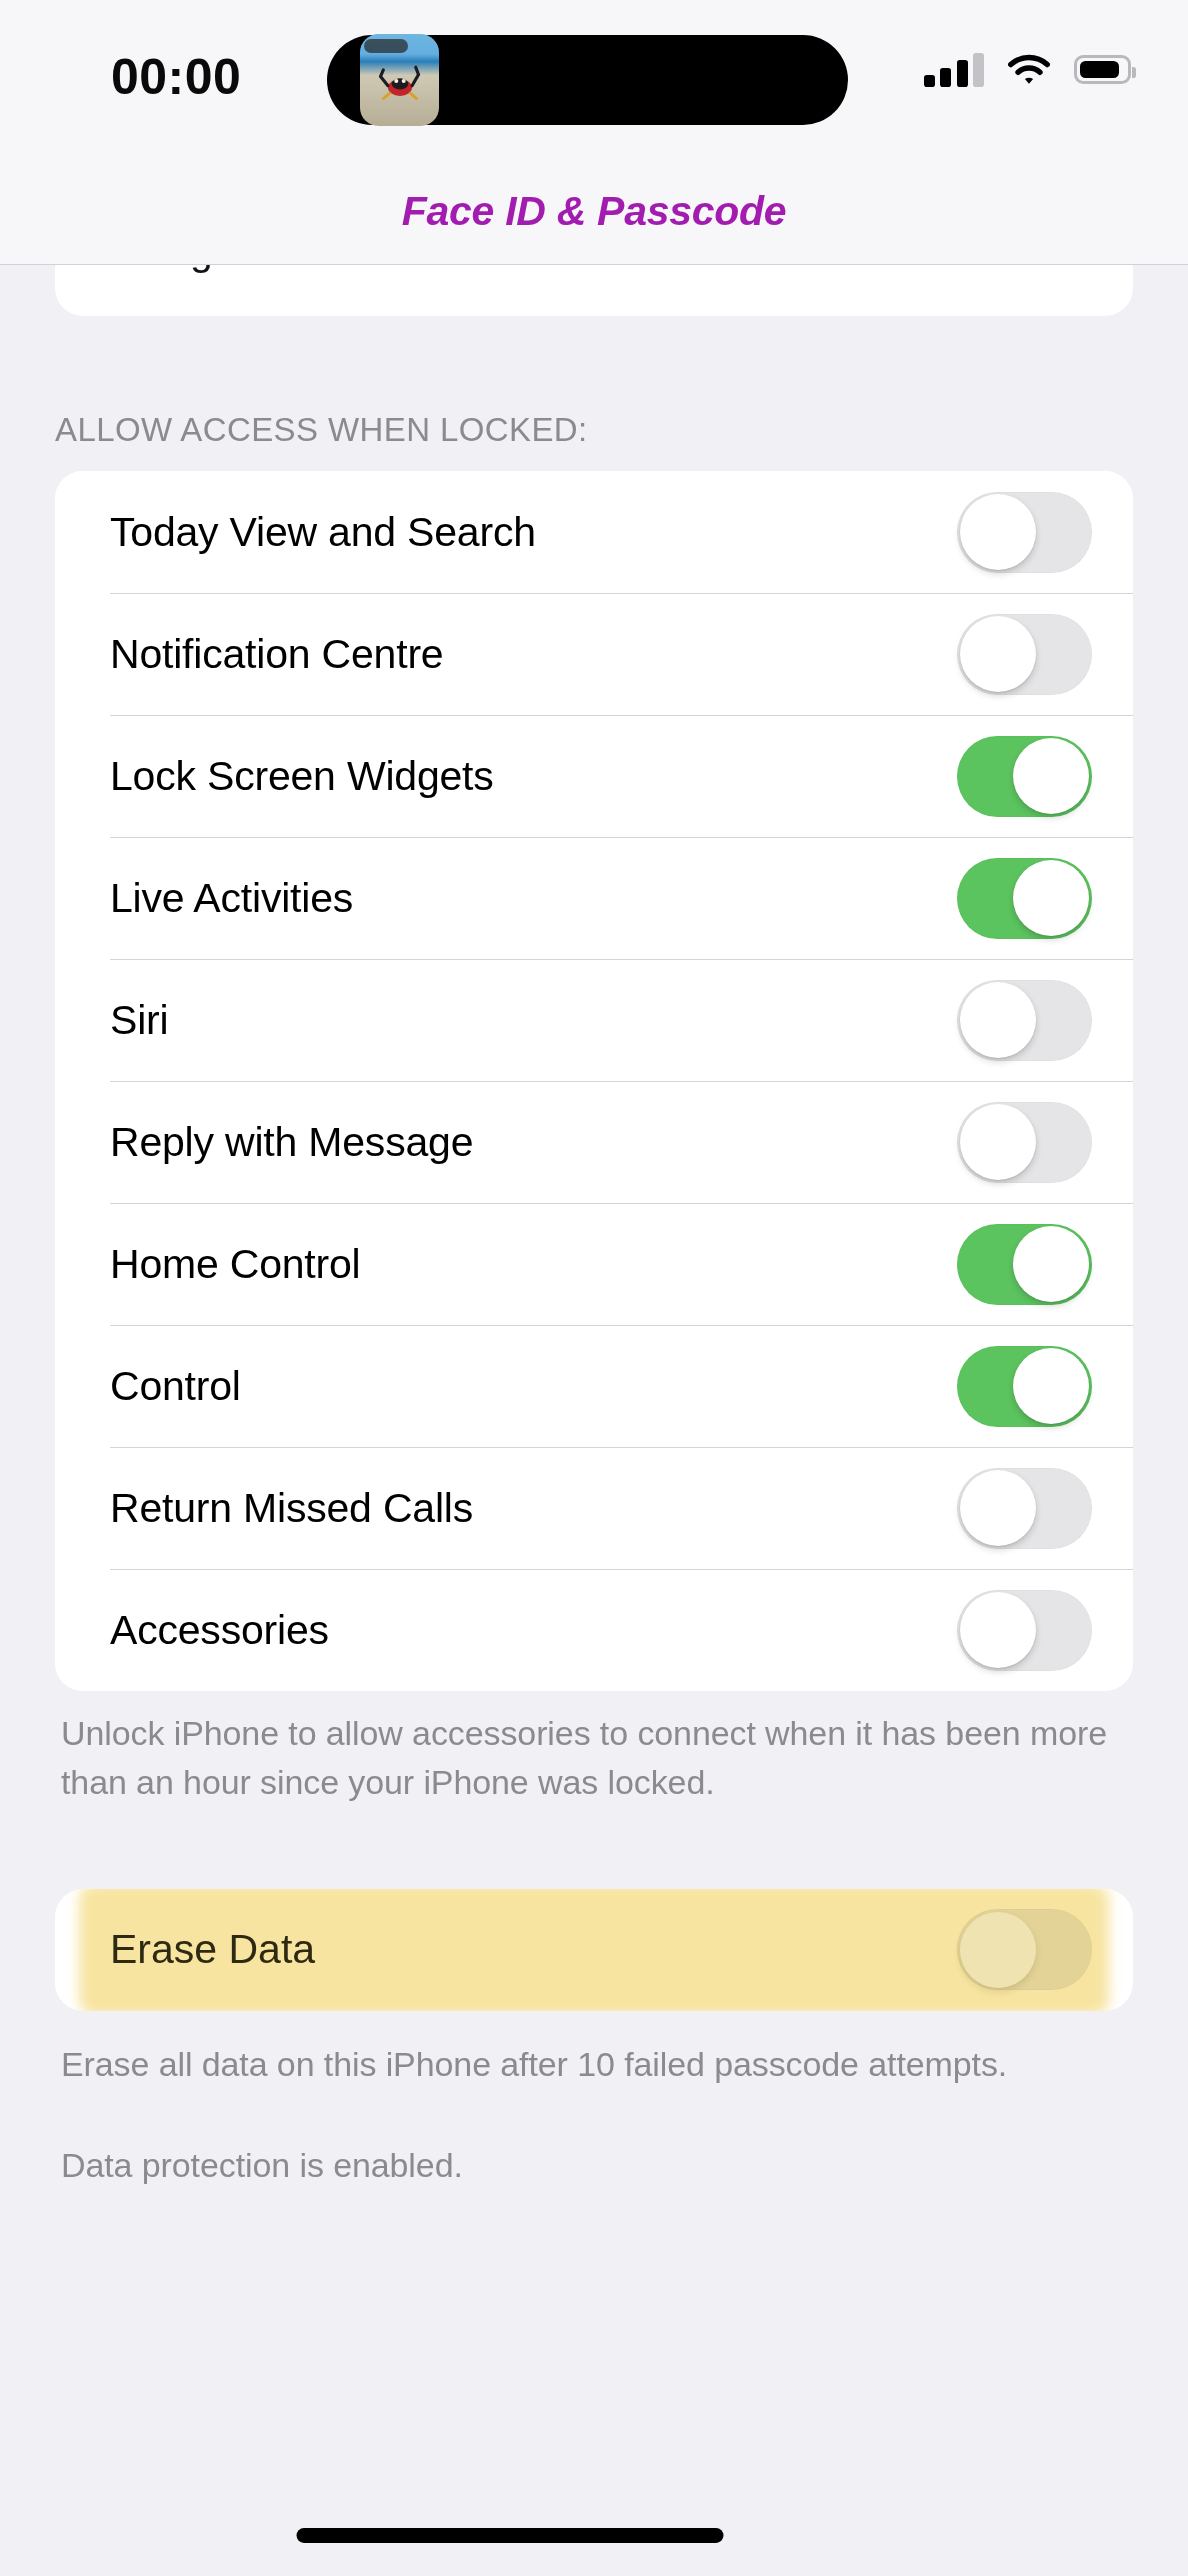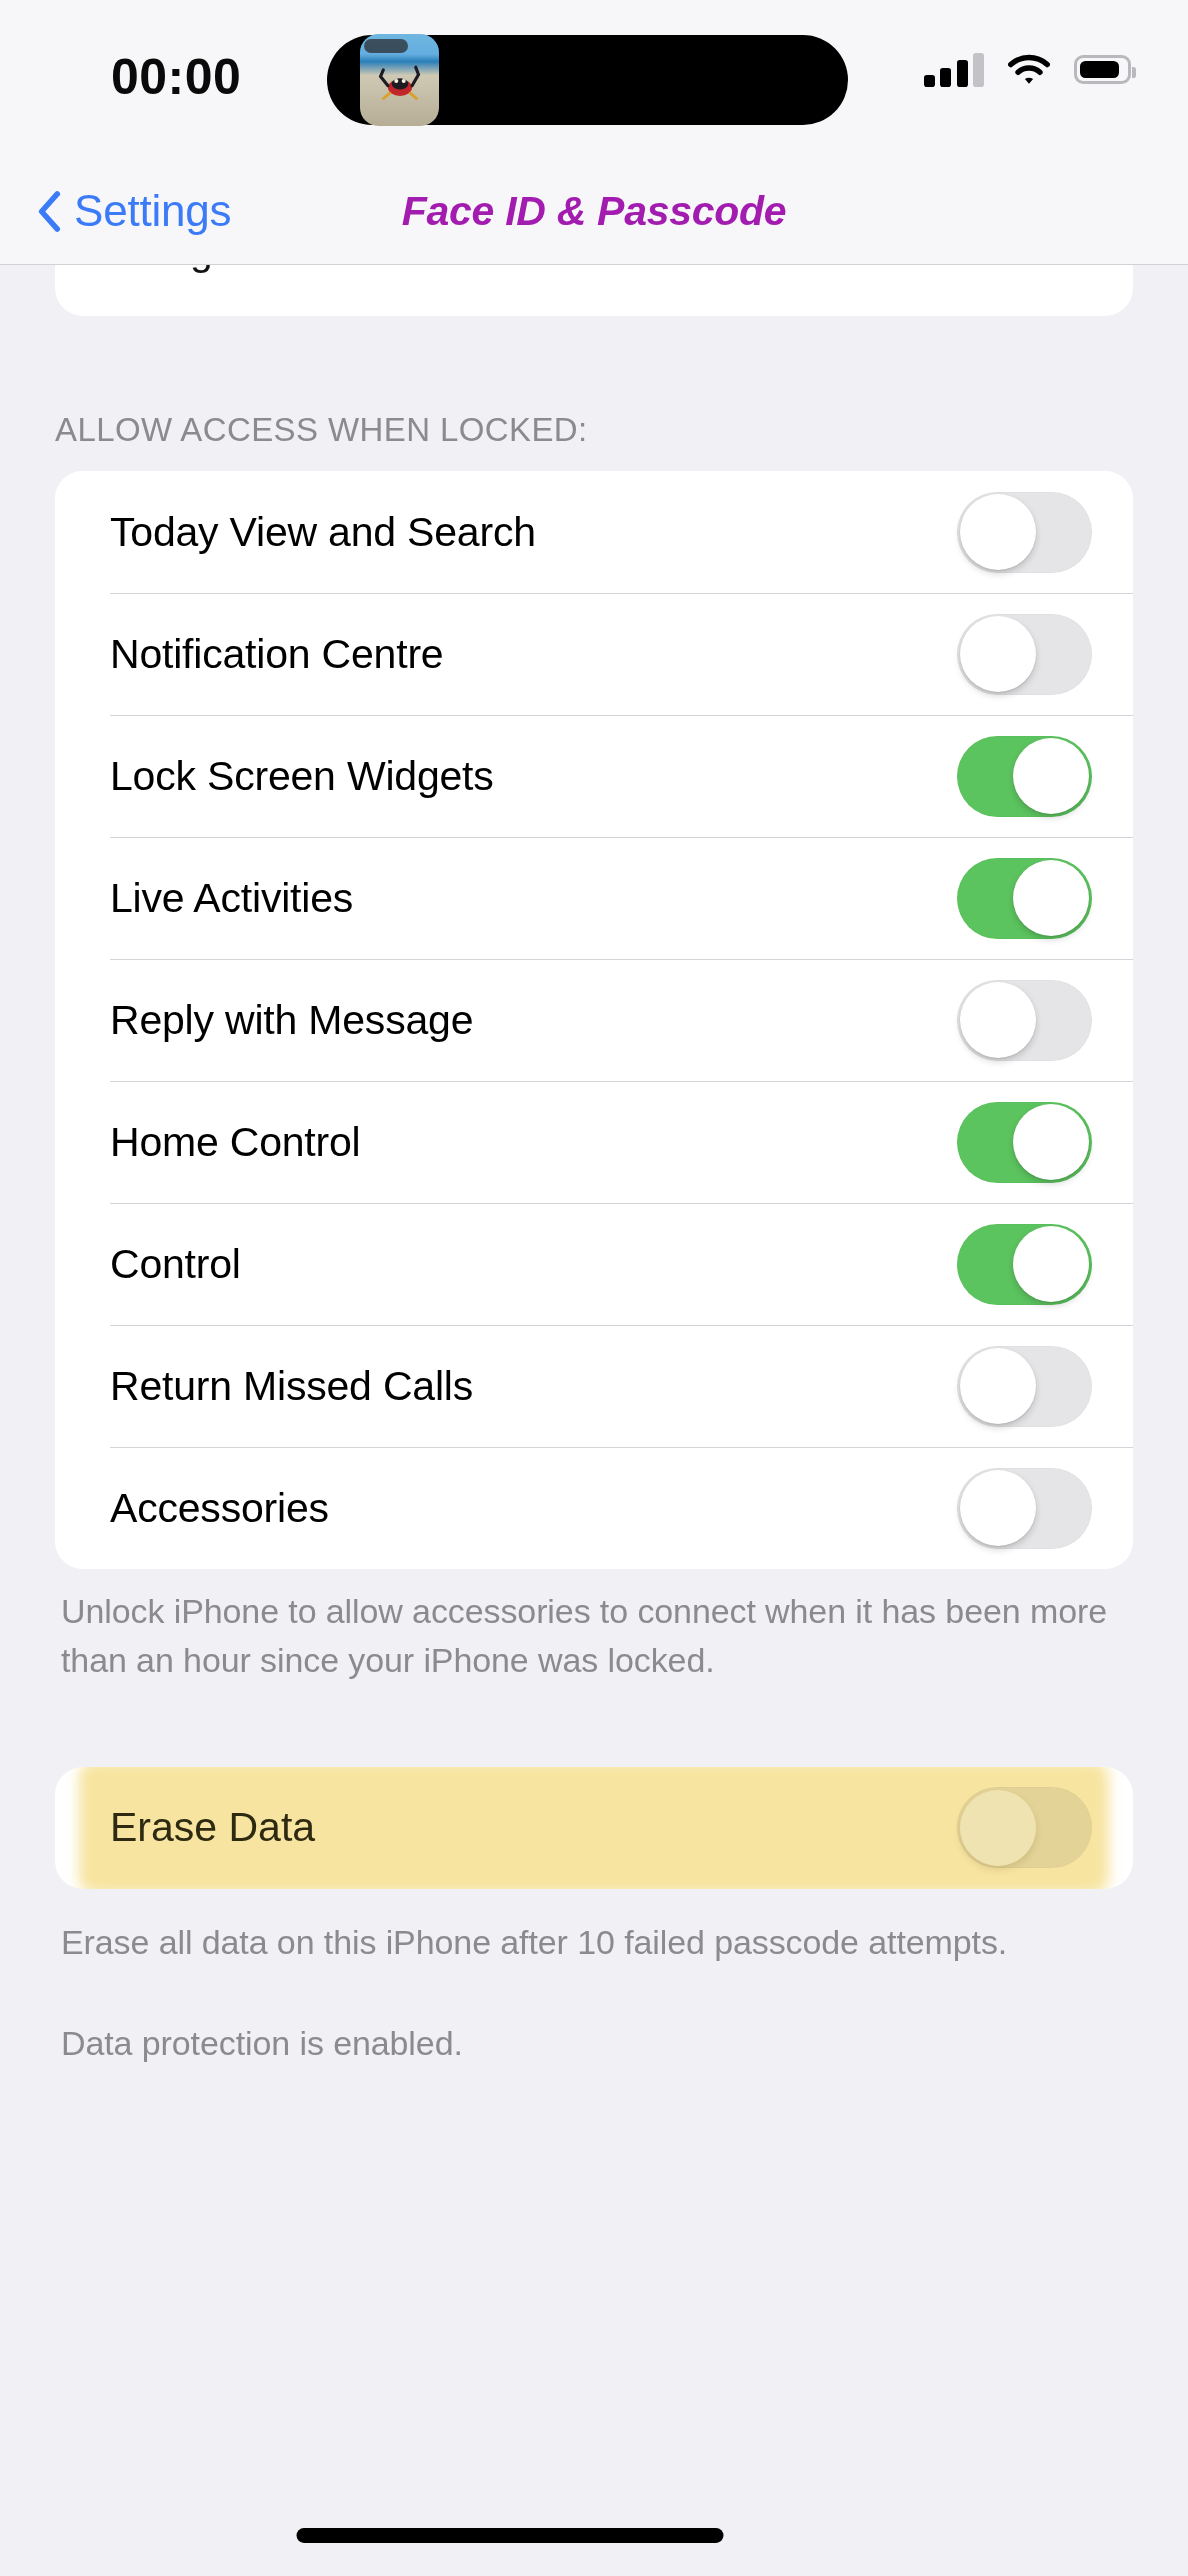--- a/index.html
+++ b/index.html
@@ -201,26 +201,20 @@
         <path d="M11 20 A18 18 0 0 1 35 20" stroke="#000" stroke-width="6" fill="none" stroke-linecap="round"></path>
         <path d="M18.5 27.5 A8 8 0 0 1 27.5 27.5 L23 32.5 Z" fill="#000"></path>
       </svg>
       <div class="battery">
         <div class="fill"></div>
       </div>
     </div>
   </div>
 
   <div class="navbar">
-    <div class="back">
-      <svg class="chev" viewBox="0 0 26 44">
-        <path d="M22 3 L5 22 L22 41" stroke="#3B7BF7" stroke-width="6" fill="none" stroke-linecap="round" stroke-linejoin="round"></path>
-      </svg>
-      <span class="lbl">Settings</span>
-    </div>
     <div class="nav-title">Face ID &amp; Passcode</div>
   </div>
 
   <div class="content">
 
     <div class="partial-card">
       <div class="partial-row">
         <span class="t">Change Passcode</span>
         <span class="c">›</span>
       </div>
@@ -252,20 +246,26 @@
           </div>
       </div>
 
       <div class="row">
         <span class="label">Live Activities</span>
         <div class="switch on">
             <div class="knob"></div>
           </div>
       </div>
 
+      <div class="row">
+        <span class="label">Siri</span>
+        <div class="switch">
+            <div class="knob"></div>
+          </div>
+      </div>
 
       <div class="row">
         <span class="label">Reply with Message</span>
         <div class="switch">
             <div class="knob"></div>
           </div>
       </div>
 
       <div class="row">
         <span class="label">Home Control</span>

